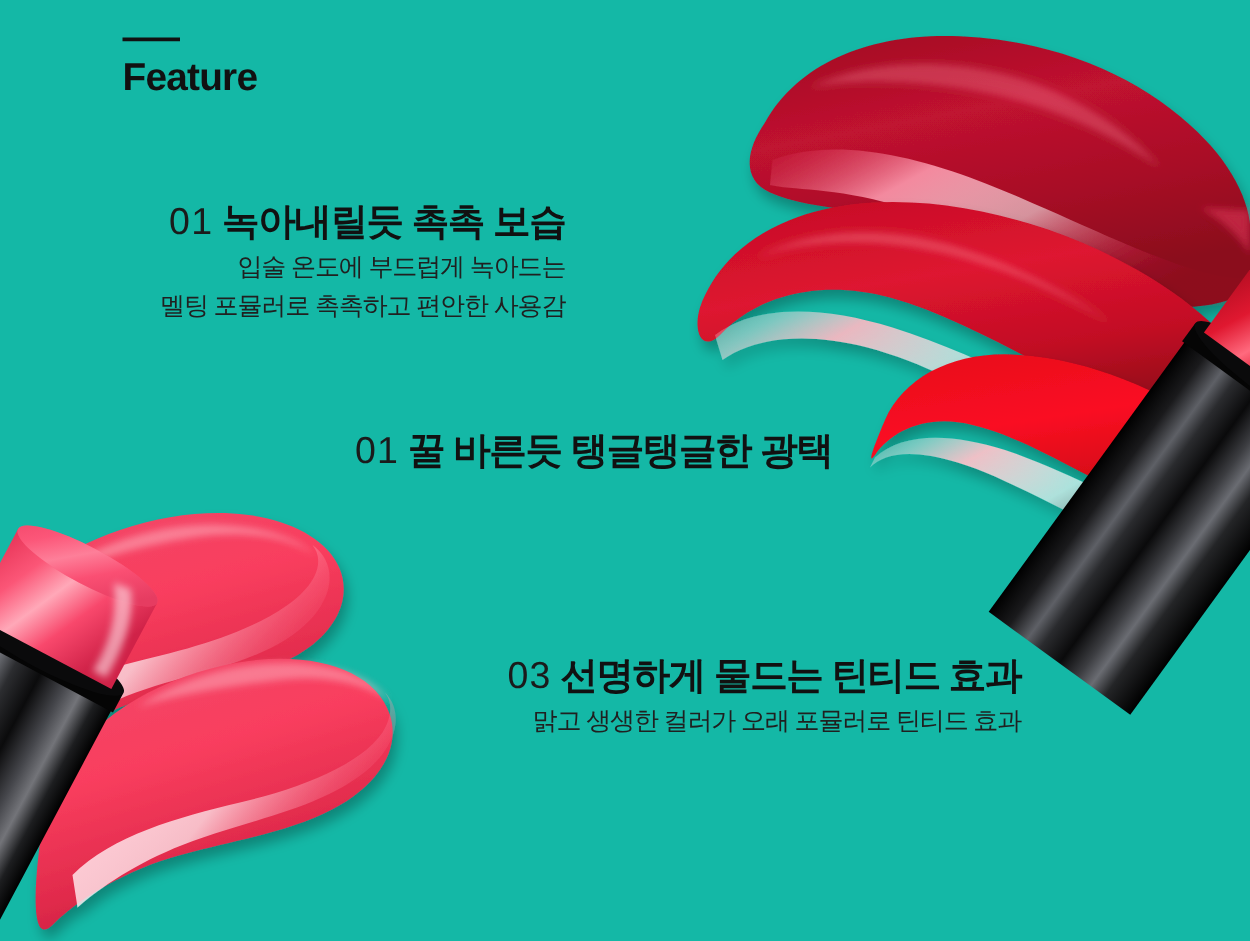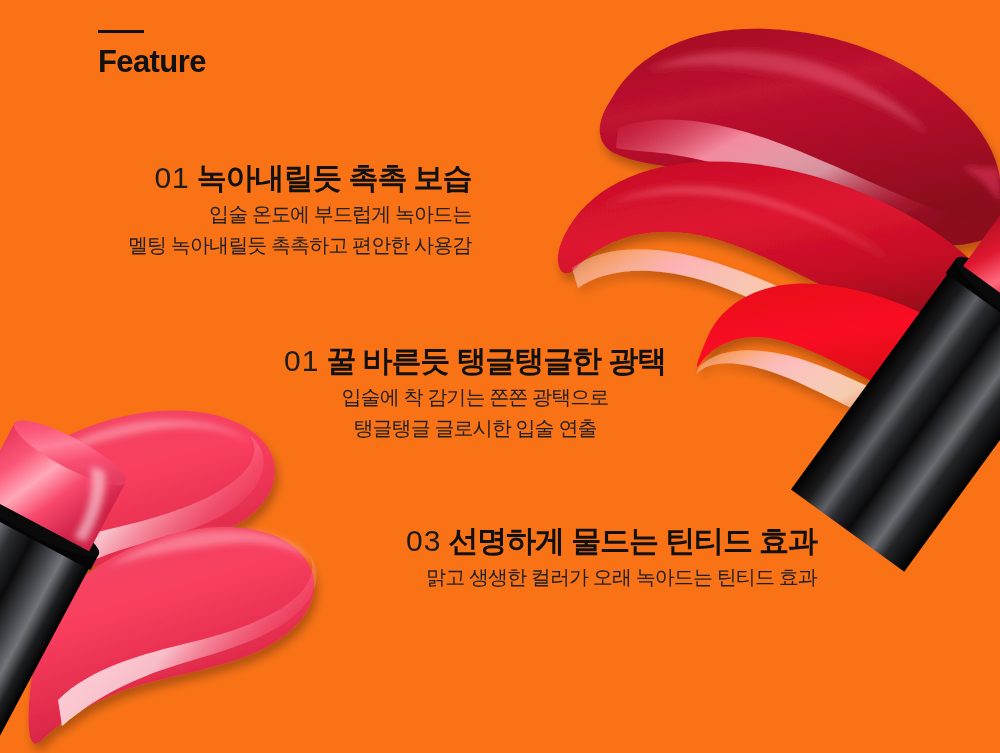--- a/index.html
+++ b/index.html
@@ -11,21 +11,21 @@
   body {
     font-family: "Liberation Sans", "DejaVu Sans", sans-serif;
     color: #1a1a1a;
     -webkit-font-smoothing: antialiased;
   }
   #page {
     position: relative;
     width: 1000px;
     height: 753px;
     overflow: hidden;
-    background: #f97316;
+    background: #14b8a6;
   }
 
   
   .art {
     position: absolute;
     inset: 0;
     pointer-events: none;
   }
   .art svg { display: block; width: 1000px; height: 753px; }
 
@@ -351,36 +351,32 @@
     <div class="header-rule"></div>
     <div class="header-title">Feature</div>
   </div>
 
   <div class="feature" id="feature-1">
     <div class="feature-head">
       <span class="feature-num">01</span><span class="feature-title">녹아내릴듯 촉촉 보습</span>
     </div>
     <div class="feature-sub">
       <div class="feature-line">입술 온도에 부드럽게 녹아드는</div>
-      <div class="feature-line">멜팅 녹아내릴듯 촉촉하고 편안한 사용감</div>
+      <div class="feature-line">멜팅 포뮬러로 촉촉하고 편안한 사용감</div>
     </div>
   </div>
 
   <div class="feature" id="feature-2">
     <div class="feature-head">
       <span class="feature-num">01</span><span class="feature-title">꿀 바른듯 탱글탱글한 광택</span>
     </div>
-    <div class="feature-sub">
-      <div class="feature-line">입술에 착 감기는 쫀쫀 광택으로</div>
-      <div class="feature-line">탱글탱글 글로시한 입술 연출</div>
-    </div>
   </div>
 
   <div class="feature" id="feature-3">
     <div class="feature-head">
       <span class="feature-num">03</span><span class="feature-title">선명하게 물드는 틴티드 효과</span>
     </div>
     <div class="feature-sub">
-      <div class="feature-line">맑고 생생한 컬러가 오래 녹아드는 틴티드 효과</div>
+      <div class="feature-line">맑고 생생한 컬러가 오래 포뮬러로 틴티드 효과</div>
     </div>
   </div>
 
 </div>
 
 </body></html>

